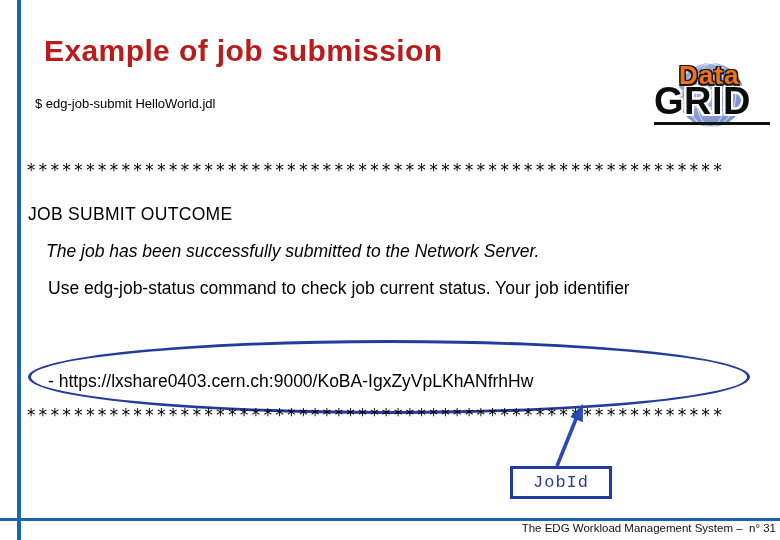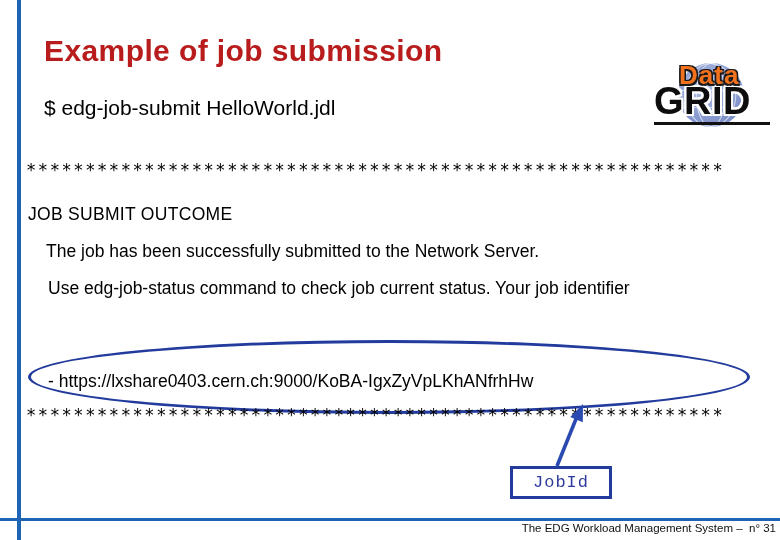--- a/index.html
+++ b/index.html
@@ -2,28 +2,28 @@
 <html><head>
 <meta charset="utf-8">
 <style>
   html,body{margin:0;padding:0;background:#888;}
   .slide{position:relative;width:780px;height:540px;background:#ffffff;overflow:hidden;
          font-family:"Liberation Sans",sans-serif;color:#000;}
   .vline{position:absolute;left:17px;top:0;width:4px;height:540px;background:#1e64b4;}
   .hline{position:absolute;left:0;top:518px;width:780px;height:3px;background:#1e64b4;}
   .title{position:absolute;left:44px;top:34px;font-size:30px;font-weight:bold;
          color:#b91c1c;letter-spacing:0.4px;}
-  .cmd{position:absolute;left:44px;top:96px;font-size:21px;text-align:center;}
+  .cmd{position:absolute;left:35px;top:96px;font-size:13px;text-align:center;}
   .stars{position:absolute;left:26px;font-family:"DejaVu Sans Mono",monospace;
          font-size:17px;letter-spacing:1.6px;white-space:pre;}
   .stars1{top:160px;}
   .stars2{top:405px;}
   .outcome{position:absolute;left:28px;top:204px;width:704px;text-align:left;
            font-size:17.5px;letter-spacing:0.3px;}
-  .para1{position:absolute;left:46px;top:241px;font-size:17.5px;}
+  .para1{position:absolute;left:46px;top:241px;font-size:17.5px;font-style:italic;}
   .para2{position:absolute;left:48px;top:278px;font-size:17.5px;line-height:21.5px;}
   .para2 span{display:block;white-space:pre;}
   .ellipse{position:absolute;left:28px;top:340px;width:722px;height:74px;
            border:3.5px solid #223b9d;border-radius:50%;box-sizing:border-box;}
   .joburl{position:absolute;left:48px;top:371px;font-size:17.5px;white-space:pre;}
   .arrow-svg{position:absolute;left:0;top:0;width:780px;height:540px;pointer-events:none;}
   .jobid-box{position:absolute;left:510px;top:466px;width:102px;height:33px;
              border:3px solid #223b9d;box-sizing:border-box;display:flex;
              align-items:center;justify-content:center;
              font-family:"Liberation Mono","DejaVu Sans Mono",monospace;

